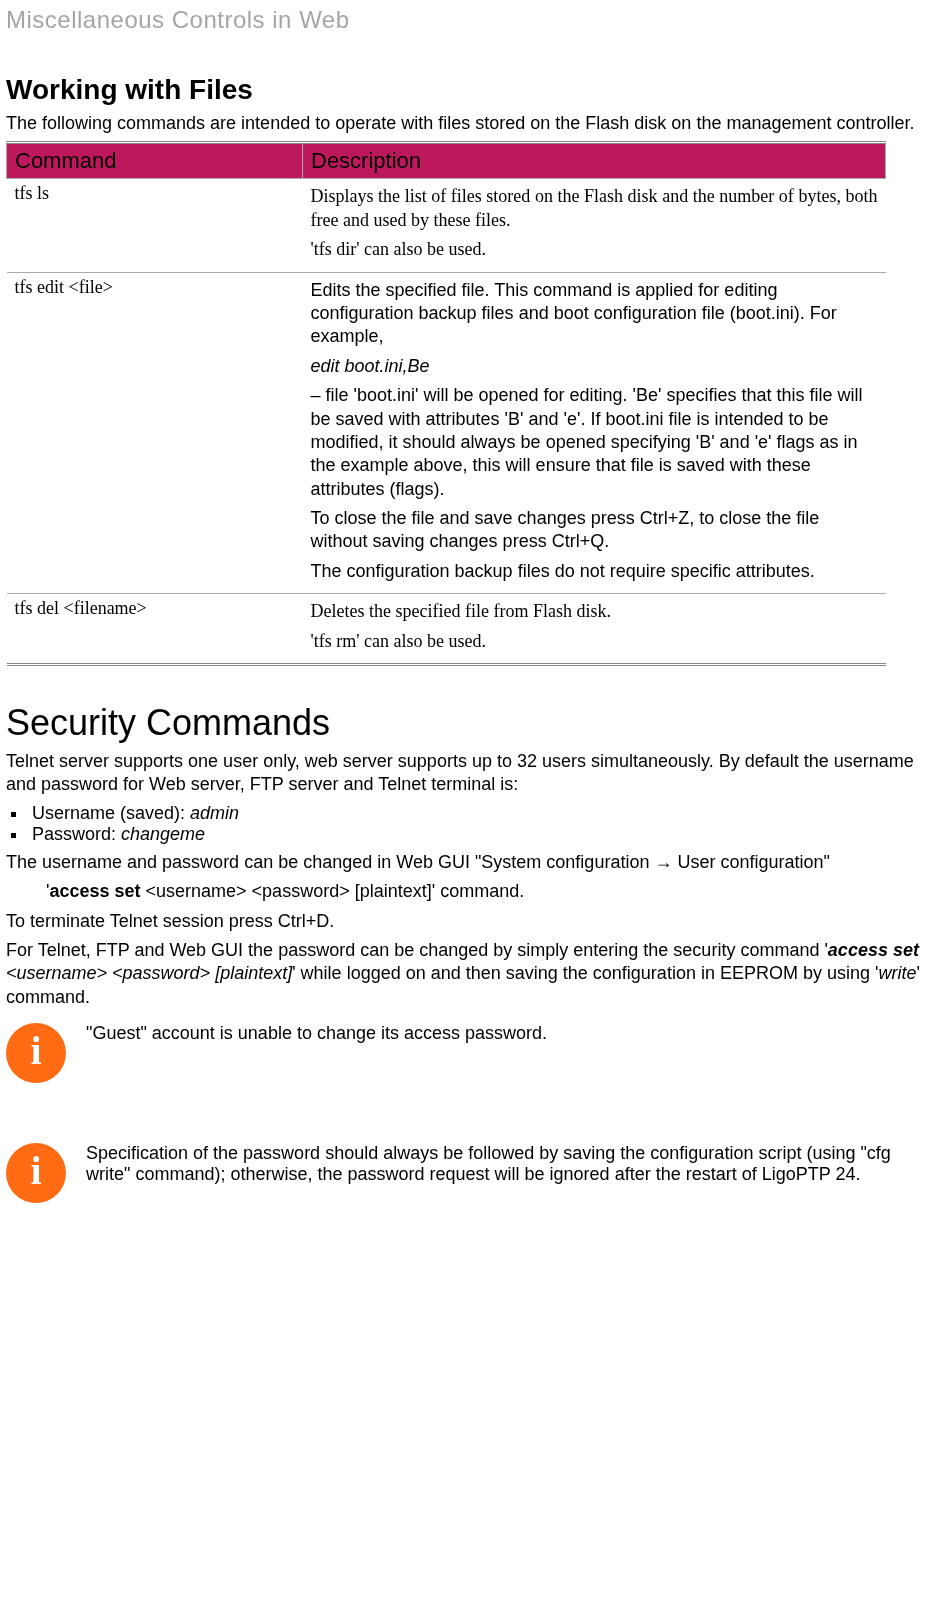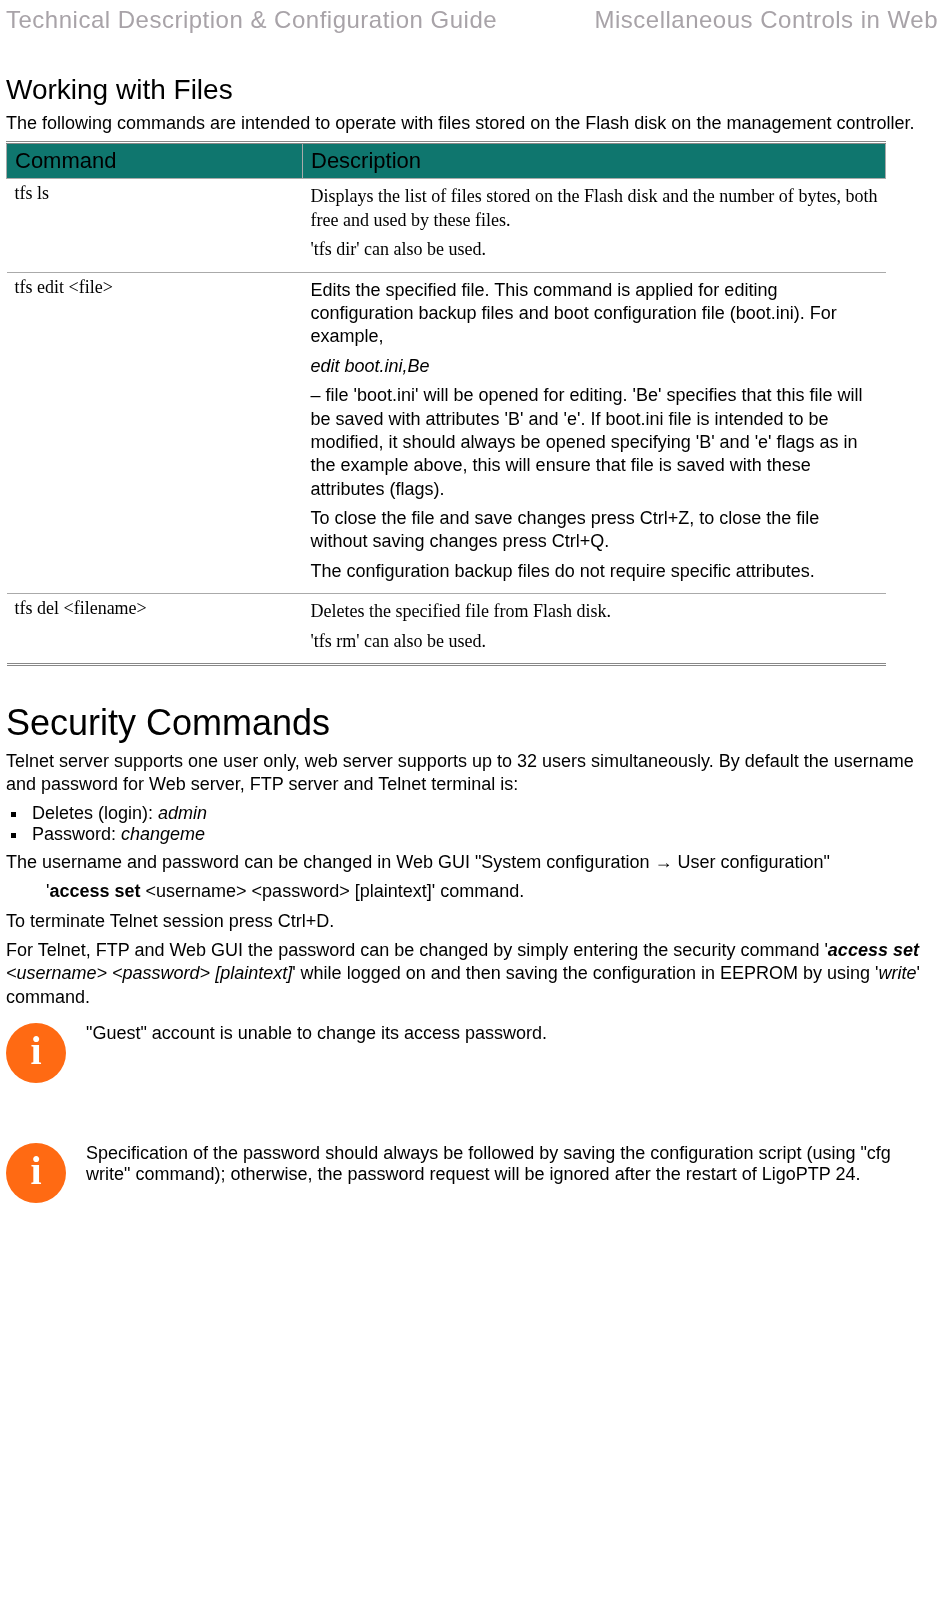--- a/index.html
+++ b/index.html
@@ -18,21 +18,21 @@
     display: flex;
     justify-content: space-between;
     font-family: "Trebuchet MS", "Lucida Sans", sans-serif;
     letter-spacing: 0.5px;
     color: #a8a3a8;
     font-size: 24px;
     margin-bottom: 40px;
   }
   h2.section-title {
     font-family: Arial, Helvetica, sans-serif;
-    font-weight: normal;
+    font-weight: bold;
     font-size: 28px;
     margin: 20px 0 6px 0;
   }
   h2.big-title {
     font-family: Arial, Helvetica, sans-serif;
     font-weight: normal;
     font-size: 36px;
     margin: 36px 0 6px 0;
   }
   p {
@@ -43,21 +43,21 @@
     border-collapse: collapse;
     width: 880px;
     margin-top: 6px;
     border-top: 3px double #888;
     border-bottom: 3px double #888;
   }
   table.cmd-table th {
     text-align: left;
     font-weight: normal;
     font-size: 22px;
-    background: #0f766e;
+    background: #be185d;
     border: 1px solid #aaa;
     padding: 4px 8px;
     font-family: Arial, Helvetica, sans-serif;
   }
   table.cmd-table td {
     vertical-align: top;
     border-bottom: 1px solid #aaa;
     padding: 4px 8px;
     font-size: 18px;
   }
@@ -102,21 +102,20 @@
   .info-icon span { position: relative; top: -2px; }
   .info-text { flex: 1; padding-top: 0px; }
   em, .italic { font-style: italic; }
   b { font-weight: bold; }
 </style>
 </head>
 <body>
 
 <div class="page">
   <div class="header-row">
-    <div>Technical Description &amp; Configuration Guide</div>
     <div>Miscellaneous Controls in Web</div>
   </div>
 
   <h2 class="section-title">Working with Files</h2>
   <p>The following commands are intended to operate with files stored on the Flash disk on the management controller.</p>
 
   <table class="cmd-table">
     <thead>
       <tr>
         <th>Command</th>
@@ -155,21 +154,21 @@
         </td>
       </tr>
     </tbody>
   </table>
 
   <h2 class="big-title">Security Commands</h2>
   <p>Telnet server supports one user only, web server supports up to 32 users simultaneously. By default the username and password for Web server, FTP server and Telnet terminal is:</p>
 
   <ul class="sq">
     <li>
-      <span>Deletes (login): </span><em>admin</em>
+      <span>Username (saved): </span><em>admin</em>
     </li>
     <li>
       <span>Password: </span><em>changeme</em>
     </li>
   </ul>
 
   <p>The username and password can be changed in Web GUI "System configuration → User configuration"</p>
 
   <p class="indent-cmd">
     <span>'</span><b>access set</b><span> &lt;username&gt; &lt;password&gt; [plaintext]' command.</span>

